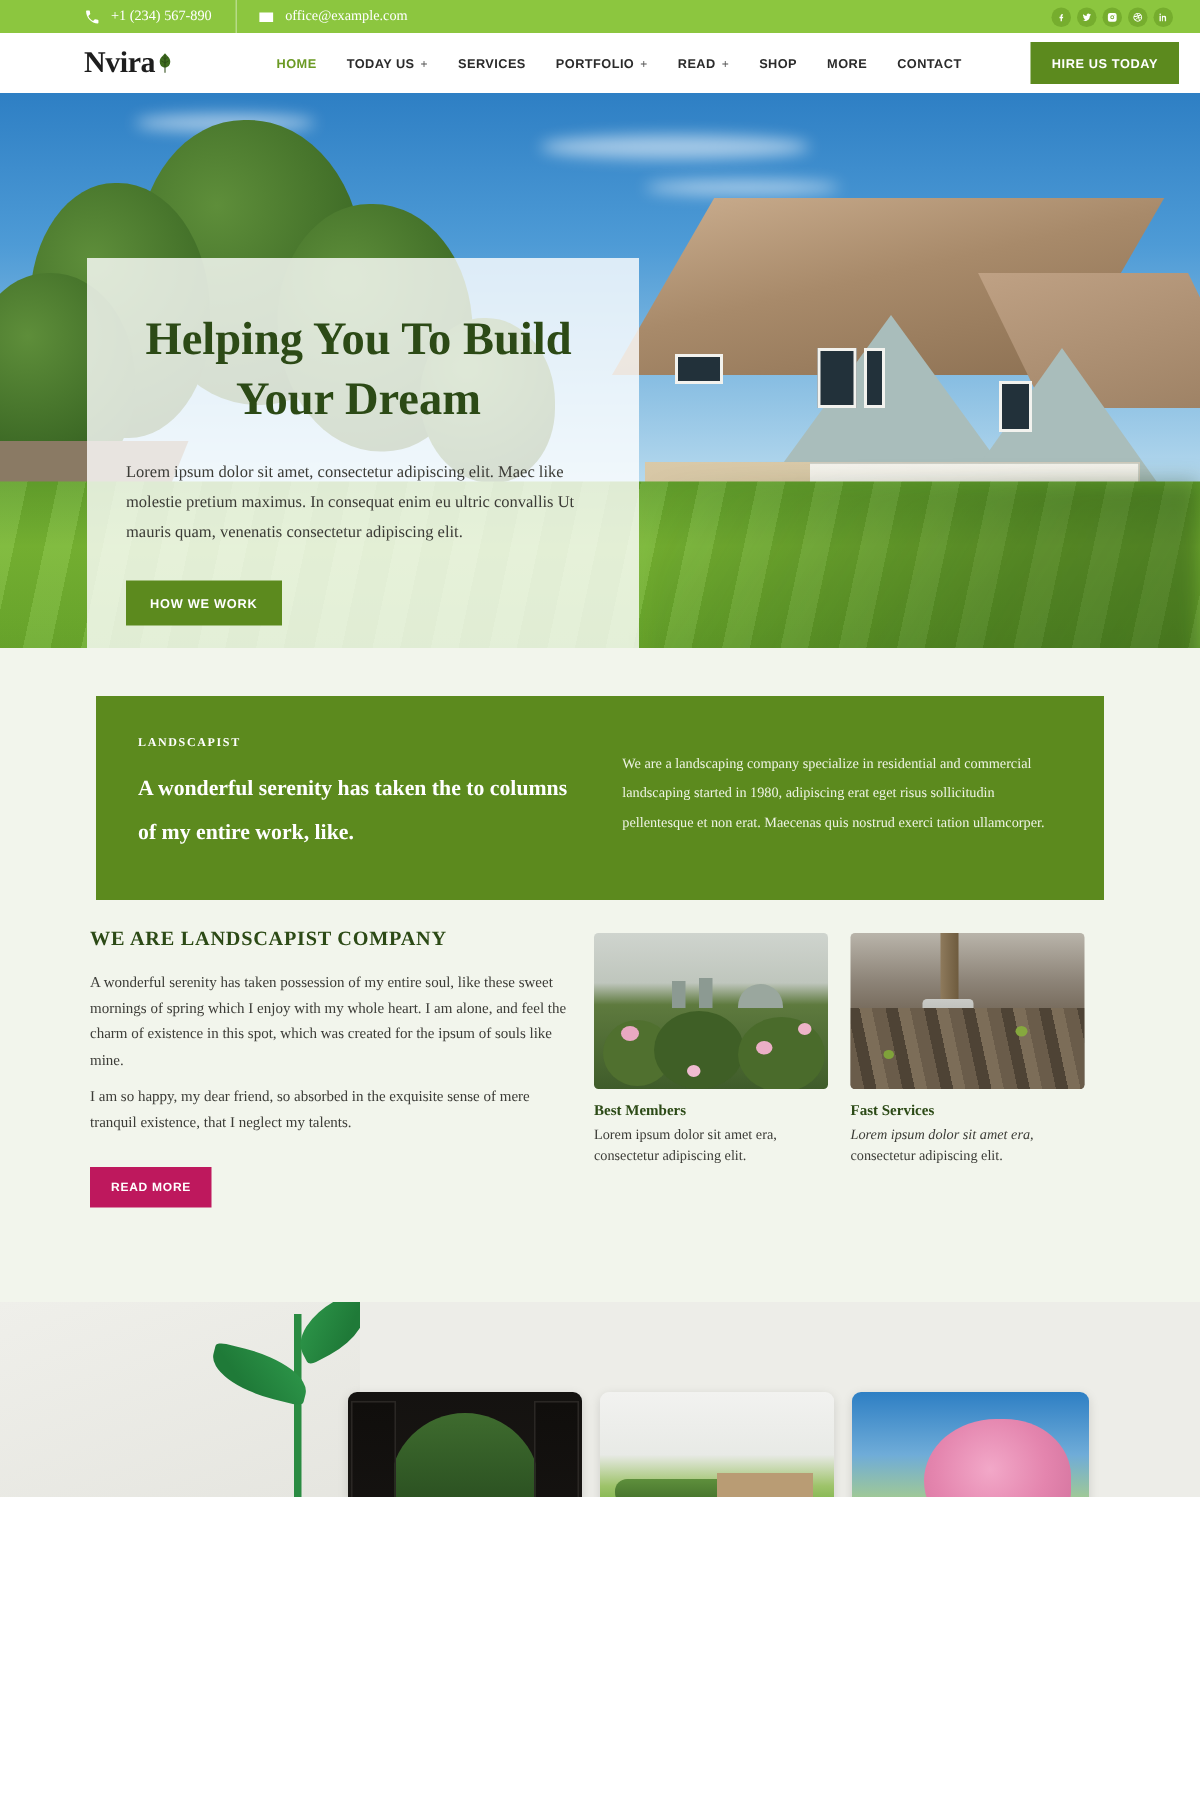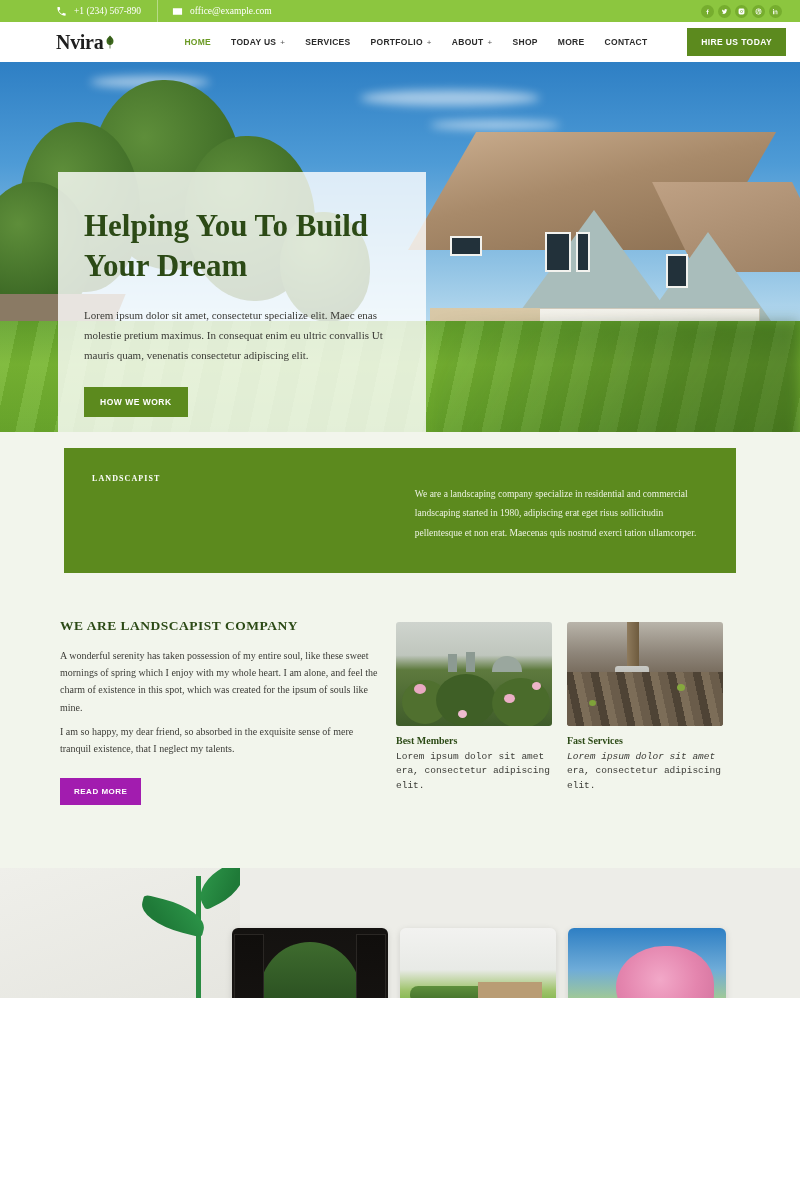--- a/index.html
+++ b/index.html
@@ -215,20 +215,21 @@
     background:rgba(255,255,255,0.80);
     padding:34px 32px 30px 26px;
   }
   .hero-title {
     font-family:"Liberation Serif", serif;
     font-size:31px;
     line-height:1.3;
     font-weight:bold;
     color:#2C4A16;
     margin-bottom:18px;
+    text-align:center;
   }
   .hero-text {
     font-family:"Liberation Serif", serif;
     font-size:11px;
     line-height:1.82;
     color:#3b3b36;
     margin-bottom:22px;
     max-width:310px;
   }
   .hero-btn {
@@ -240,21 +241,21 @@
     font-weight:bold;
     letter-spacing:0.5px;
     padding:10px 16px;
     border:none;
     cursor:pointer;
   }
 
   
   .quote-wrap {
     position:absolute;
-    left:0; right:0; top:448px;
+    left:0; right:0; top:464px;
     height:130px;
     z-index:20;
   }
   .quote {
     width:672px;
     margin:0 auto;
     background:#5C8A1E;
     padding:26px 34px 30px 28px;
     display:flex;
     gap:24px;
@@ -308,21 +309,21 @@
   .about-p {
     font-family:"Liberation Serif", serif;
     font-size:10px;
     line-height:1.72;
     color:#3c3c37;
     margin-bottom:7px;
   }
   .about-btn {
     margin-top:14px;
     display:inline-block;
-    background:#a21caf;
+    background:#be185d;
     color:#fff;
     font-family:"Liberation Sans", sans-serif;
     font-size:8px;
     font-weight:bold;
     letter-spacing:0.5px;
     padding:9px 14px;
     border:none; cursor:pointer;
   }
   .about-right { display:flex; gap:15px; padding-top:4px; }
   .feat { width:156px; }
@@ -330,21 +331,21 @@
     width:156px; height:104px; border-radius:3px;
     overflow:hidden; position:relative;
     margin-bottom:9px;
   }
   .feat-title {
     font-family:"Liberation Serif", serif;
     font-size:10px; font-weight:bold;
     color:#2C4A16; margin-bottom:4px;
   }
   .feat-text {
-    font-family:Liberation Mono, monospace;
+    font-family:Liberation Serif, serif;
     font-size:9.5px; line-height:1.52; color:#3c3c37;
   }
   .feat-text.italic-first::first-line { font-style:italic; }
 
   
   .fi1 { background:linear-gradient(180deg,#CFD4CE 0%, #BFC6BD 32%, #5E7A3E 46%, #3F5C2A 100%); }
   .fi1 .blob { position:absolute; border-radius:50%; }
   
   .fi2 { background:linear-gradient(180deg,#B9B4AA 0%, #8E8579 30%, #6B5E4E 60%, #594D3F 100%); }
 
@@ -537,21 +538,21 @@
         <span class="nav-plus">+</span>
       </div>
       <div class="nav-item">
         <span>SERVICES</span>
       </div>
       <div class="nav-item">
         <span>PORTFOLIO</span>
         <span class="nav-plus">+</span>
       </div>
       <div class="nav-item">
-        <span>ABOUT</span>
+        <span>READ</span>
         <span class="nav-plus">+</span>
       </div>
       <div class="nav-item">
         <span>SHOP</span>
       </div>
       <div class="nav-item">
         <span>MORE</span>
       </div>
       <div class="nav-item">
         <span>CONTACT</span>
@@ -595,21 +596,21 @@
       <div class="hedge"></div>
       <div class="fence"></div>
 
       <div class="lawn"></div>
       <div class="lawn-shadow"></div>
       <div class="walk"></div>
     </div>
 
     <div class="hero-card">
       <div class="hero-title">Helping You To Build Your Dream</div>
-      <div class="hero-text">Lorem ipsum dolor sit amet, consectetur specialize elit. Maec enas molestie pretium maximus. In consequat enim eu ultric convallis Ut mauris quam, venenatis consectetur adipiscing elit.</div>
+      <div class="hero-text">Lorem ipsum dolor sit amet, consectetur adipiscing elit. Maec like molestie pretium maximus. In consequat enim eu ultric convallis Ut mauris quam, venenatis consectetur adipiscing elit.</div>
       <button class="hero-btn">HOW WE WORK</button>
     </div>
   </div>
 
   <div class="about">
     <div class="about-inner">
       <div class="about-left">
         <div class="about-title">WE ARE LANDSCAPIST COMPANY</div>
         <div class="about-p">A wonderful serenity has taken possession of my entire soul, like these sweet mornings of spring which I enjoy with my whole heart. I am alone, and feel the charm of existence in this spot, which was created for the ipsum of souls like mine.</div>
         <div class="about-p">I am so happy, my dear friend, so absorbed in the exquisite sense of mere tranquil existence, that I neglect my talents.</div>
@@ -644,20 +645,21 @@
           <div class="feat-text italic-first">Lorem ipsum dolor sit amet era, consectetur adipiscing elit.</div>
         </div>
       </div>
     </div>
   </div>
 
   <div class="quote-wrap">
     <div class="quote">
       <div class="q-left">
         <div class="q-label">LANDSCAPIST</div>
+        <div class="q-head">A wonderful serenity has taken  the to columns of my entire work, like.</div>
       </div>
       <div class="q-right">We are a landscaping company specialize in residential and commercial landscaping started in 1980, adipiscing erat eget risus sollicitudin pellentesque et non erat. Maecenas quis nostrud exerci tation ullamcorper.</div>
     </div>
   </div>
 
   <div class="gallery">
     <div class="hand-img">
       <div class="stem" style="left:196px;top:8px;width:5px;height:150px;"></div>
       <div class="leafA" style="left:196px;top:2px;width:52px;height:30px;transform:rotate(-28deg);"></div>
       <div class="leafB" style="left:140px;top:34px;width:66px;height:28px;transform:rotate(14deg) scaleX(-1);"></div>

